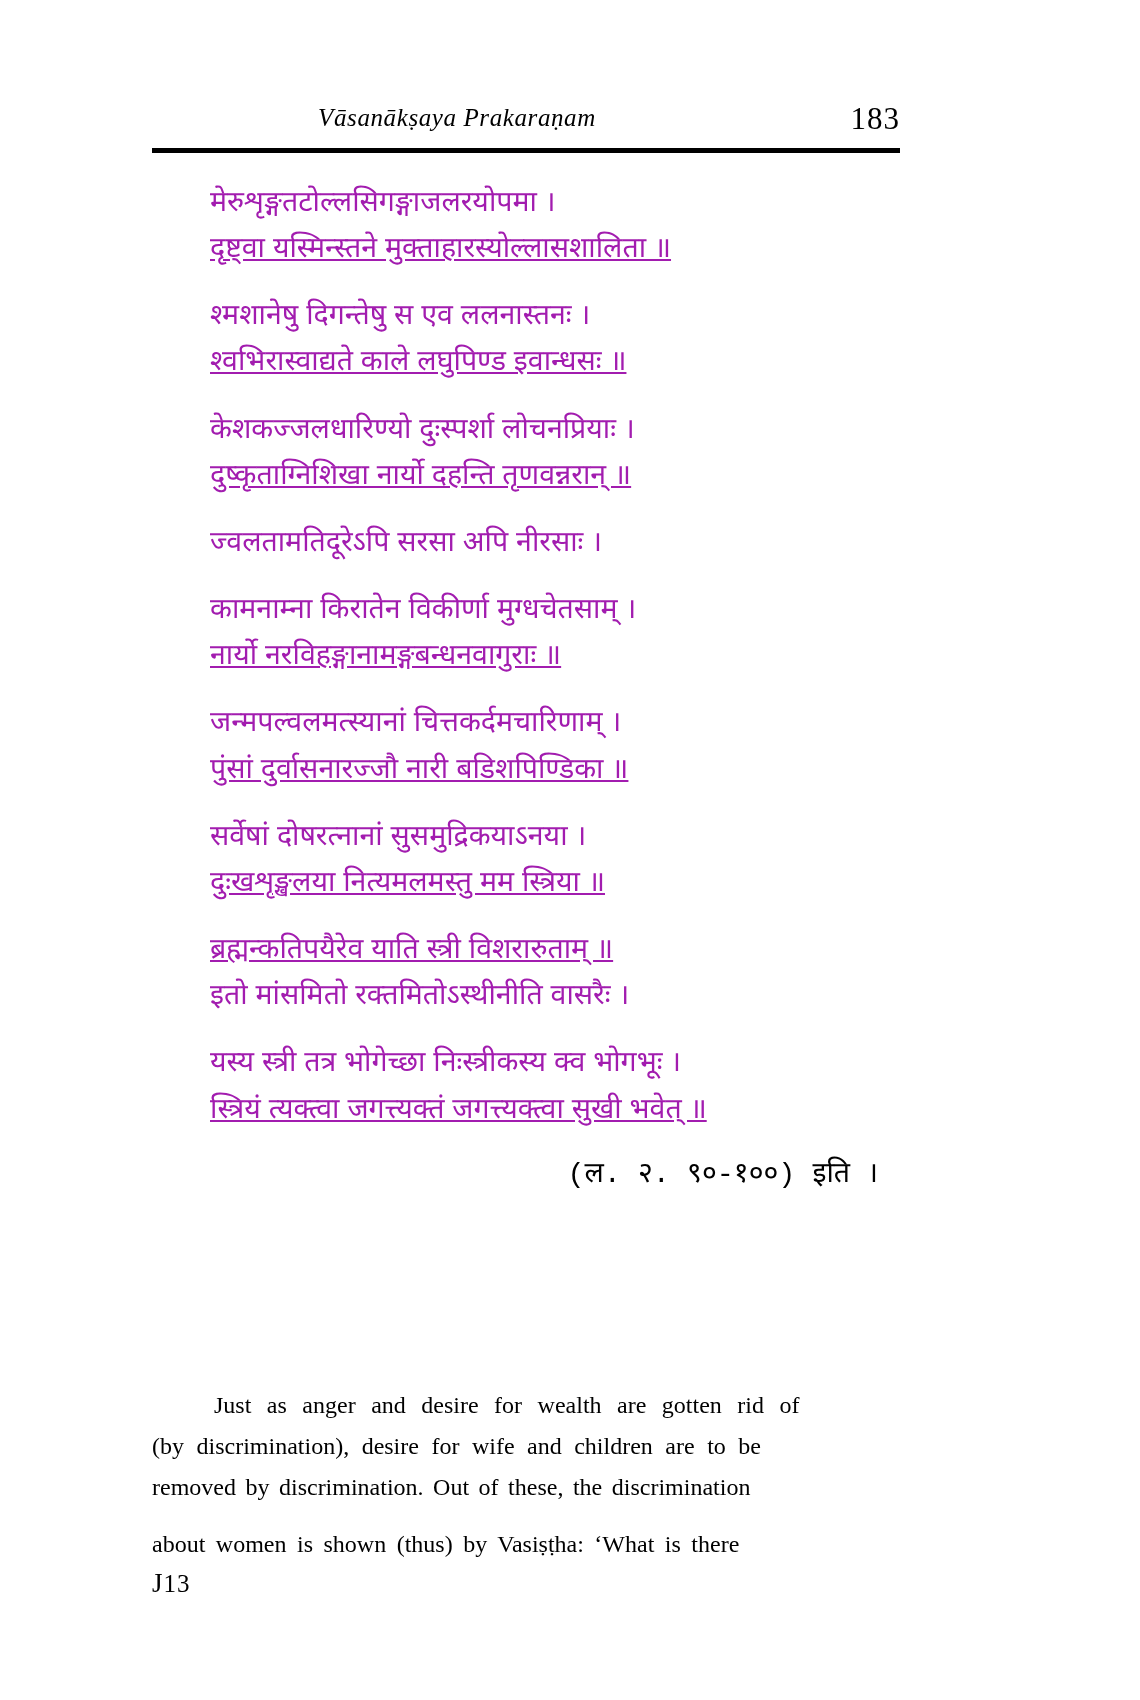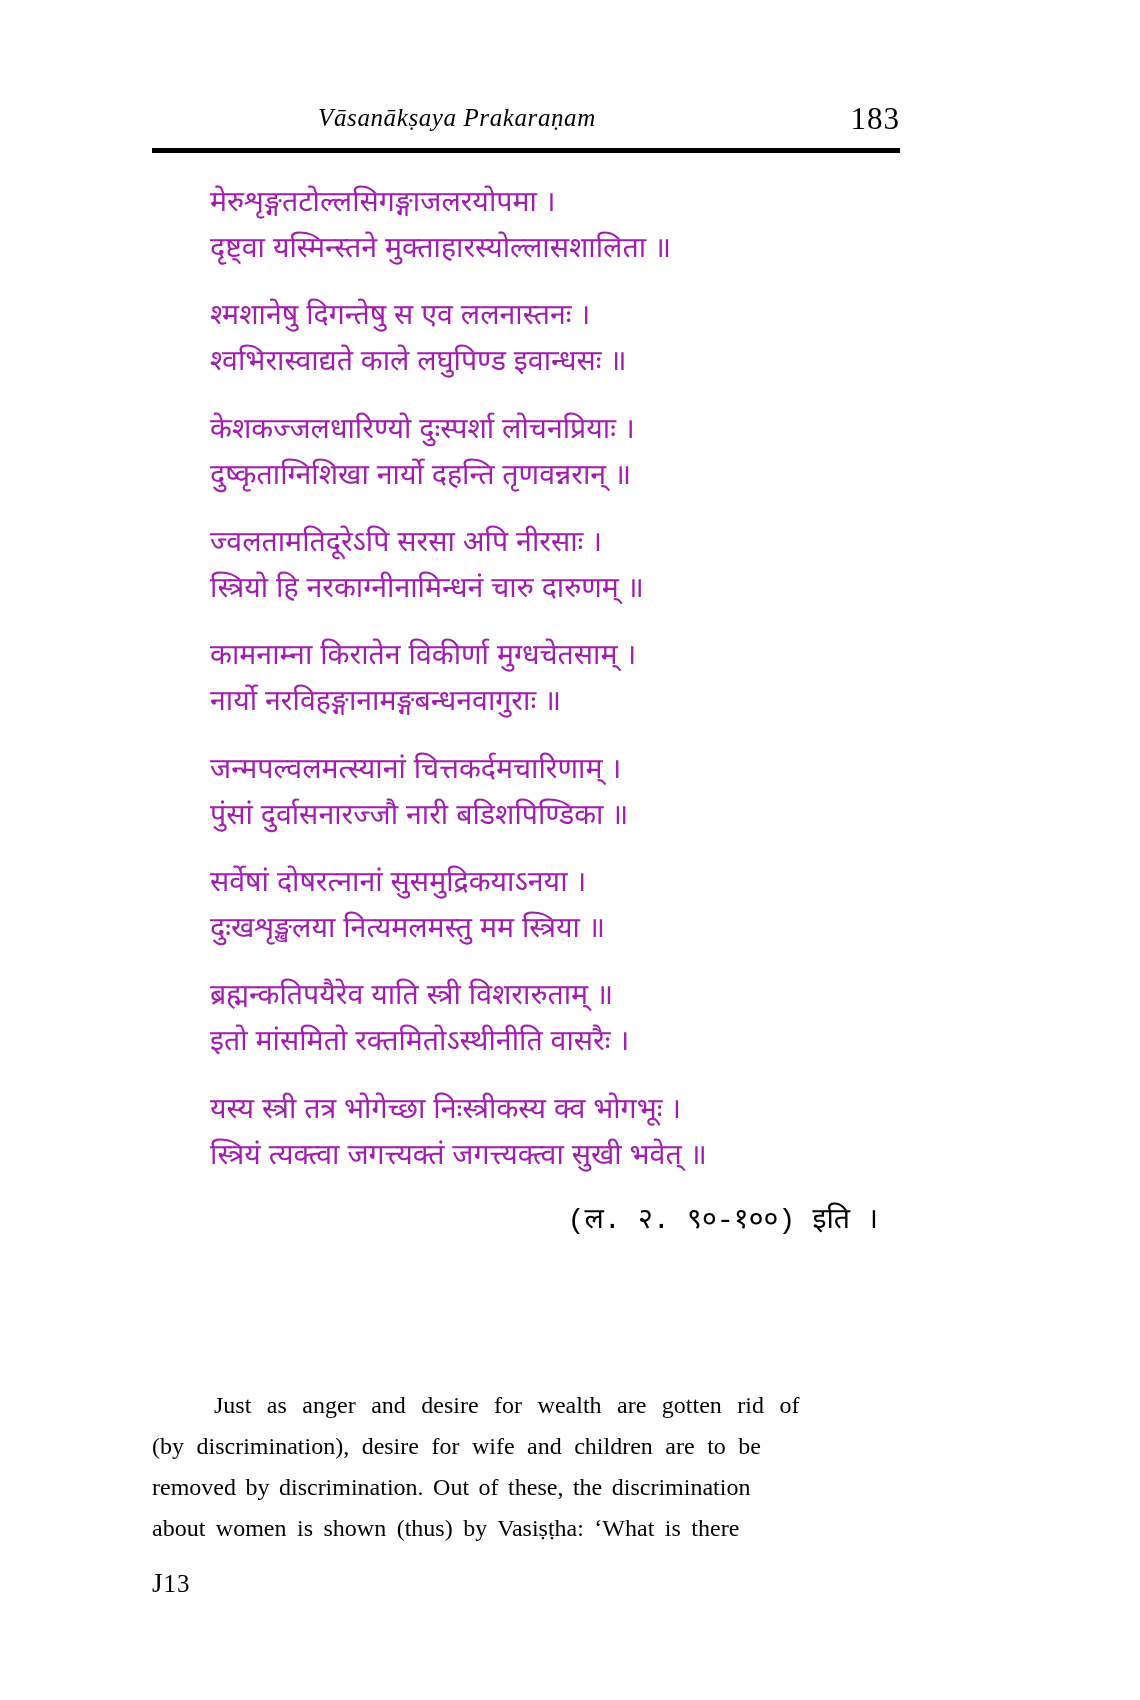--- a/index.html
+++ b/index.html
@@ -72,21 +72,21 @@
     margin-bottom: 0;
   }
   .vline {
     font-family: "Liberation Sans", "DejaVu Sans", sans-serif;
     font-size: 28.5px;
     line-height: 1.62;
     white-space: nowrap;
     color: #a21caf;
   }
   .vline.indent-a { padding-left: 58px; }
-  .vline.indent-b { padding-left: 58px; }
+  .vline.indent-b { padding-left: 58px; text-decoration: underline; }
 
   .citation {
     margin-top: 10px;
     padding-right: 34px;
     text-align: right;
     font-family: Liberation Mono, monospace;
     font-size: 28.5px;
     line-height: 1.6;
     white-space: nowrap;
   }
@@ -107,21 +107,21 @@
     white-space: nowrap;
   }
   .english .eline.first {
     text-indent: 62px;
   }
 
   
   .eline.j1 { word-spacing: 9.5px; }
   .eline.j2 { word-spacing: 6.5px; }
   .eline.j3 { word-spacing: 3.5px; }
-  .eline.j4 { word-spacing: 4.5px; }
+  .eline.j4 { word-spacing: 4.5px; margin-top: 16px; }
 
   
   .signature {
     position: absolute;
     left: 152px;
     top: 1568px;
     font-family: "Liberation Serif", "DejaVu Serif", serif;
     font-size: 25px;
     letter-spacing: 1px;
   }
@@ -152,21 +152,20 @@
       <div class="vline indent-b">श्वभिरास्वाद्यते काले लघुपिण्ड इवान्धसः ॥</div>
     </div>
 
     <div class="verse">
       <div class="vline indent-a">केशकज्जलधारिण्यो दुःस्पर्शा लोचनप्रियाः ।</div>
       <div class="vline indent-b">दुष्कृताग्निशिखा नार्यो दहन्ति तृणवन्नरान् ॥</div>
     </div>
 
     <div class="verse">
       <div class="vline indent-a">ज्वलतामतिदूरेऽपि सरसा अपि नीरसाः ।</div>
-      <div class="vline indent-b">स्त्रियो हि नरकाग्नीनामिन्धनं चारु दारुणम् ॥</div>
     </div>
 
     <div class="verse">
       <div class="vline indent-a">कामनाम्ना किरातेन विकीर्णा मुग्धचेतसाम् ।</div>
       <div class="vline indent-b">नार्यो नरविहङ्गानामङ्गबन्धनवागुराः ॥</div>
     </div>
 
     <div class="verse">
       <div class="vline indent-a">जन्मपल्वलमत्स्यानां चित्तकर्दमचारिणाम् ।</div>
       <div class="vline indent-b">पुंसां दुर्वासनारज्जौ नारी बडिशपिण्डिका ॥</div>

